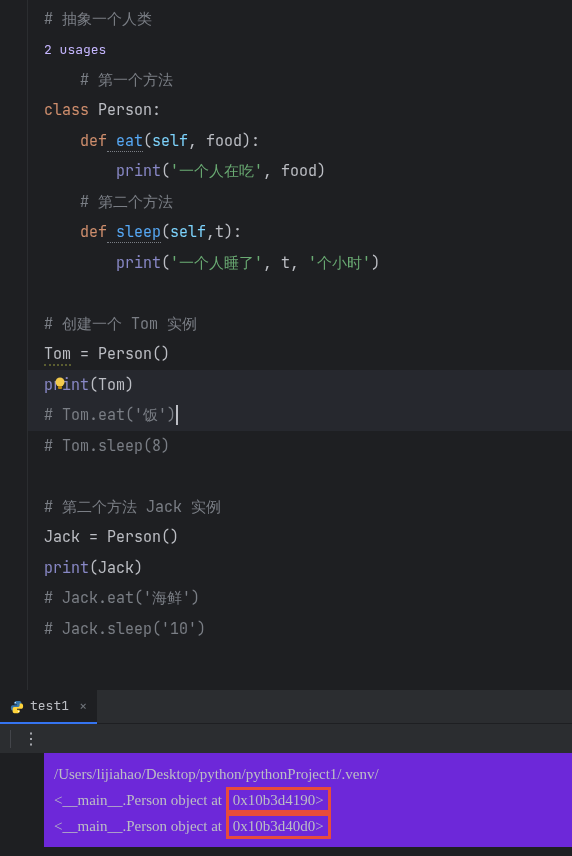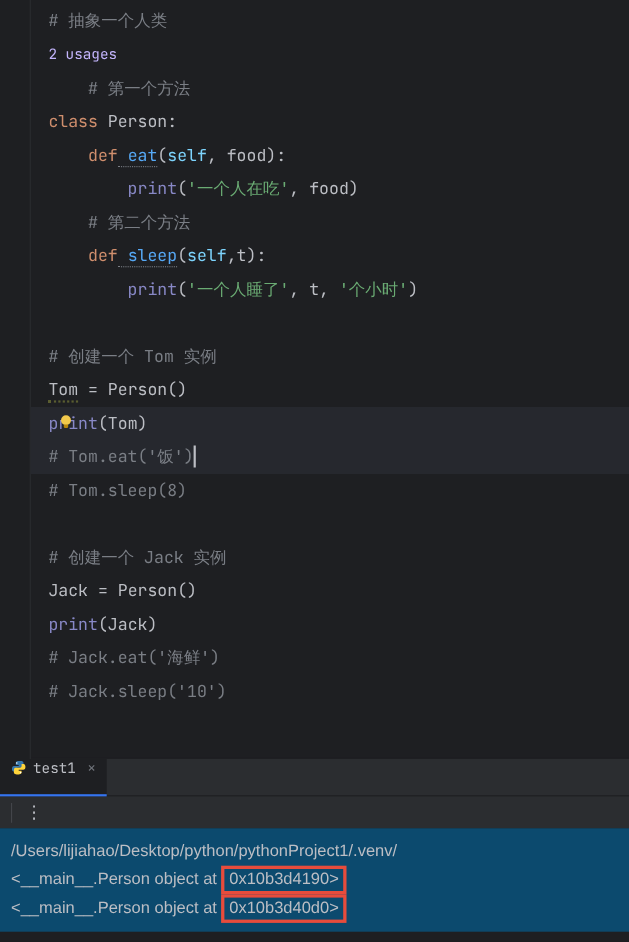--- a/index.html
+++ b/index.html
@@ -81,21 +81,21 @@
     
     .tab-bar {
       background: #2b2d30;
       height: 34px;
       display: flex;
       align-items: center;
       border-top: 1px solid #1e1f22;
     }
     .tab {
       display: flex;
-      align-items: flex-start;
+      align-items: center;
       padding: 0 10px;
       height: 34px;
       background: #1e1f22;
       gap: 6px;
       border-bottom: 2px solid #3574f0;
     }
     .py-icon {
       width: 14px;
       height: 14px;
     }
@@ -122,25 +122,26 @@
       height: 18px;
       background: #43454a;
       margin-right: 12px;
     }
     .tool-dots {
       color: #bcbec4;
       font-size: 16px;
     }
     
     .console {
-      background: #0c4a6e;
+      background: #6d28d9;
       padding: 8px 10px;
       font-size: 15px;
       line-height: 26px;
-      font-family: Liberation Sans, sans-serif;
+      font-family: Liberation Serif, serif;
+      margin-left: 44px;
     }
     .console-line {
       white-space: pre;
       color: #bcbec4;
     }
     .highlight-box {
       border: 3px solid #e74c3c;
       padding: 0 4px;
       display: inline-block;
       line-height: 20px;
@@ -161,21 +162,21 @@
   <div class="line">    <span class="comment"># 第二个方法</span></div>
   <div class="line">    <span class="keyword">def</span><span class="funcdef"> sleep</span><span class="paren">(</span><span class="self">self</span><span class="paren">,</span><span class="param">t</span><span class="paren">):</span></div>
   <div class="line">        <span class="builtin">print</span><span class="paren">(</span><span class="string">'一个人睡了'</span><span class="paren">,</span><span class="param"> t</span><span class="paren">,</span><span class="string"> '个小时'</span><span class="paren">)</span></div>
   <div class="line"> </div>
   <div class="line"><span class="comment"># 创建一个 Tom 实例</span></div>
   <div class="line"><span class="varname vardef">Tom</span><span class="paren"> = </span><span class="classname">Person</span><span class="paren">()</span></div>
   <div class="line highlighted"><span class="builtin">print</span><span class="paren">(</span><span class="varname">Tom</span><span class="paren">)</span></div>
   <div class="line highlighted"><span class="comment"># Tom.eat('饭')</span><span class="cursor"></span></div>
   <div class="line"><span class="comment"># Tom.sleep(8)</span></div>
   <div class="line"> </div>
-  <div class="line"><span class="comment"># 创建一个 Jack 实例</span></div>
+  <div class="line"><span class="comment"># 第二个方法 Jack 实例</span></div>
   <div class="line"><span class="varname">Jack</span><span class="paren"> = </span><span class="classname">Person</span><span class="paren">()</span></div>
   <div class="line"><span class="builtin">print</span><span class="paren">(</span><span class="varname">Jack</span><span class="paren">)</span></div>
   <div class="line"><span class="comment"># Jack.eat('海鲜')</span></div>
   <div class="line"><span class="comment"># Jack.sleep('10')</span></div>
 </div>
 
 <div class="bulb">
   <svg viewBox="0 0 16 16">
       <circle cx="8" cy="6" r="4.5" fill="#f2c94c"></circle>
       <rect x="6" y="10" width="4" height="3" fill="#b8860b" rx="1"></rect>

